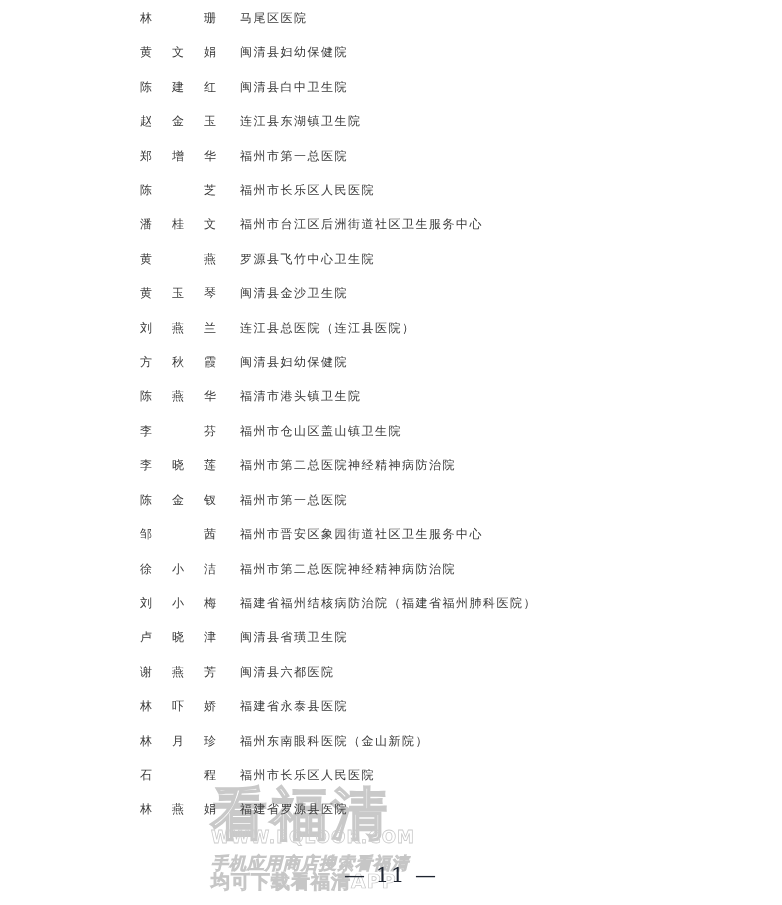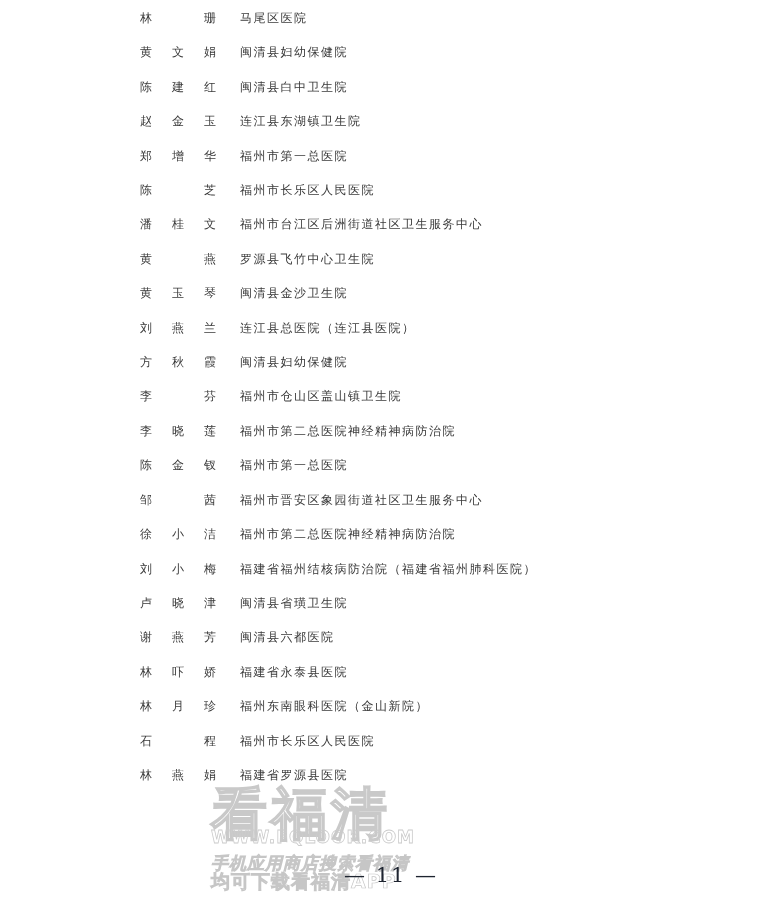--- a/index.html
+++ b/index.html
@@ -150,20 +150,23 @@
       </div>
 
       <div class="row">
         <span class="name">刘燕兰</span><span class="org">连江县总医院（连江县医院）</span>
       </div>
 
       <div class="row">
         <span class="name">方秋霞</span><span class="org">闽清县妇幼保健院</span>
       </div>
 
+      <div class="row">
+        <span class="name">陈燕华</span><span class="org">福清市港头镇卫生院</span>
+      </div>
 
       <div class="row">
         <span class="name">李　芬</span><span class="org">福州市仓山区盖山镇卫生院</span>
       </div>
 
       <div class="row">
         <span class="name">李晓莲</span><span class="org">福州市第二总医院神经精神病防治院</span>
       </div>
 
       <div class="row">

